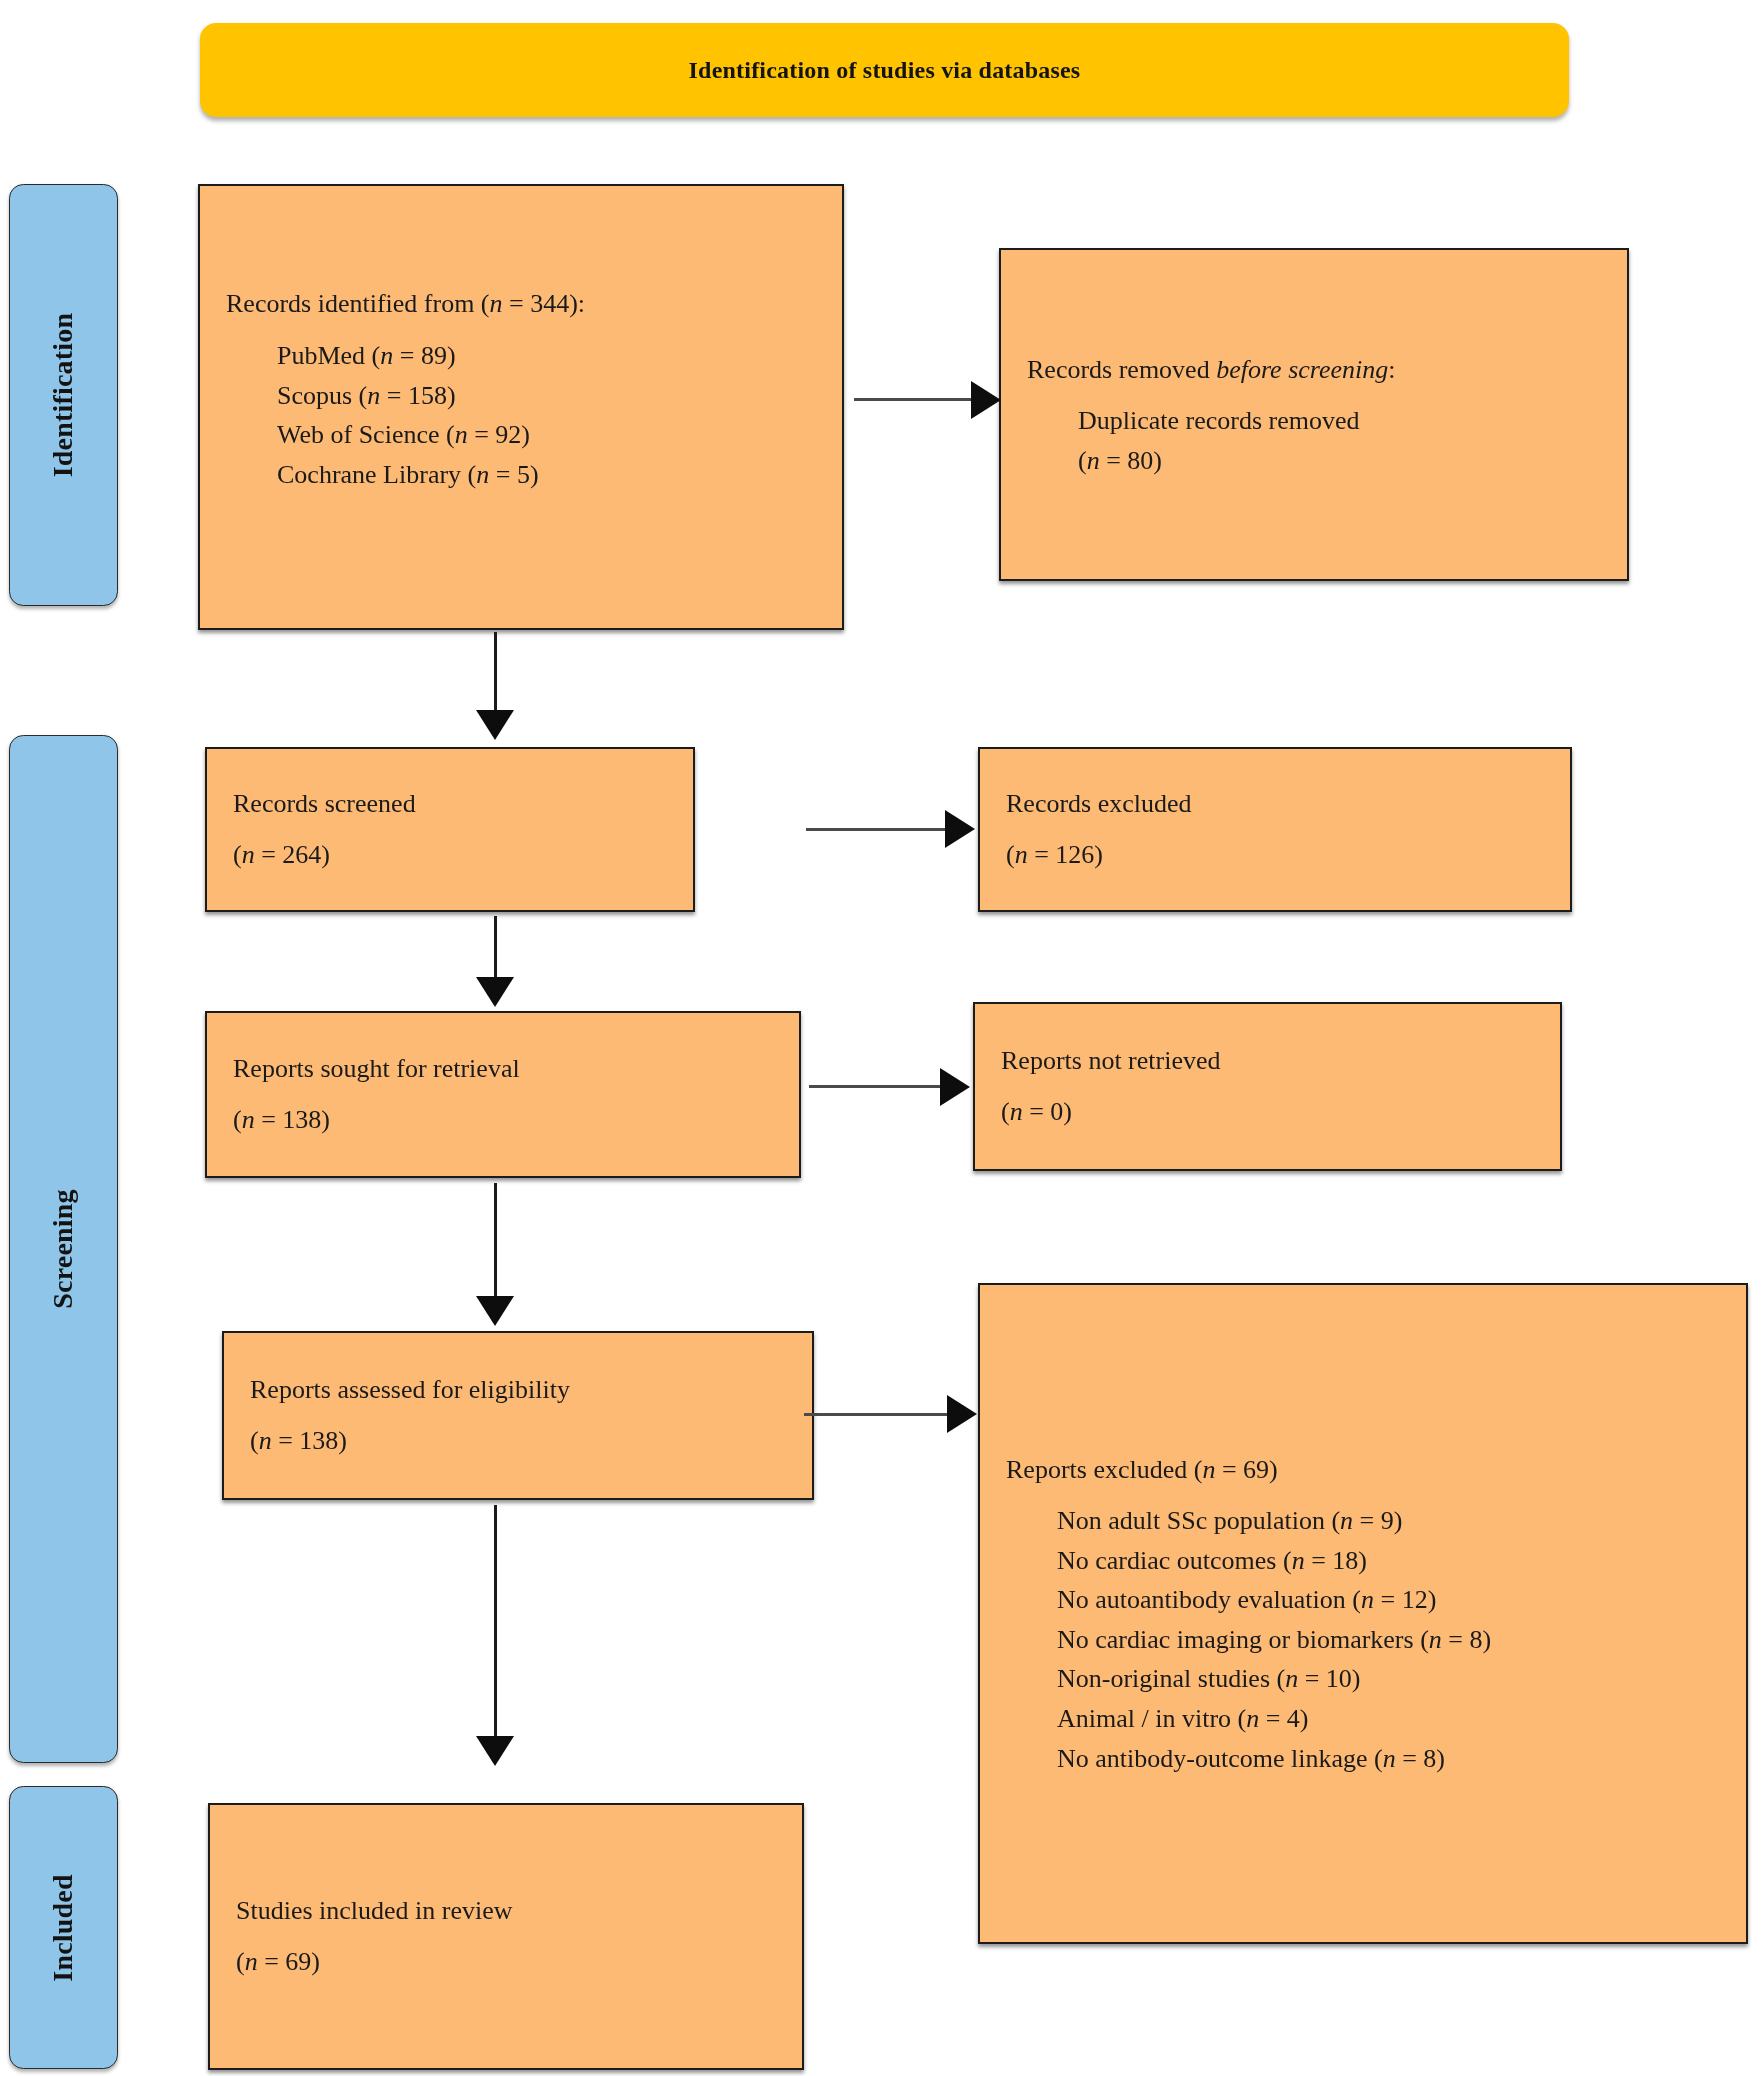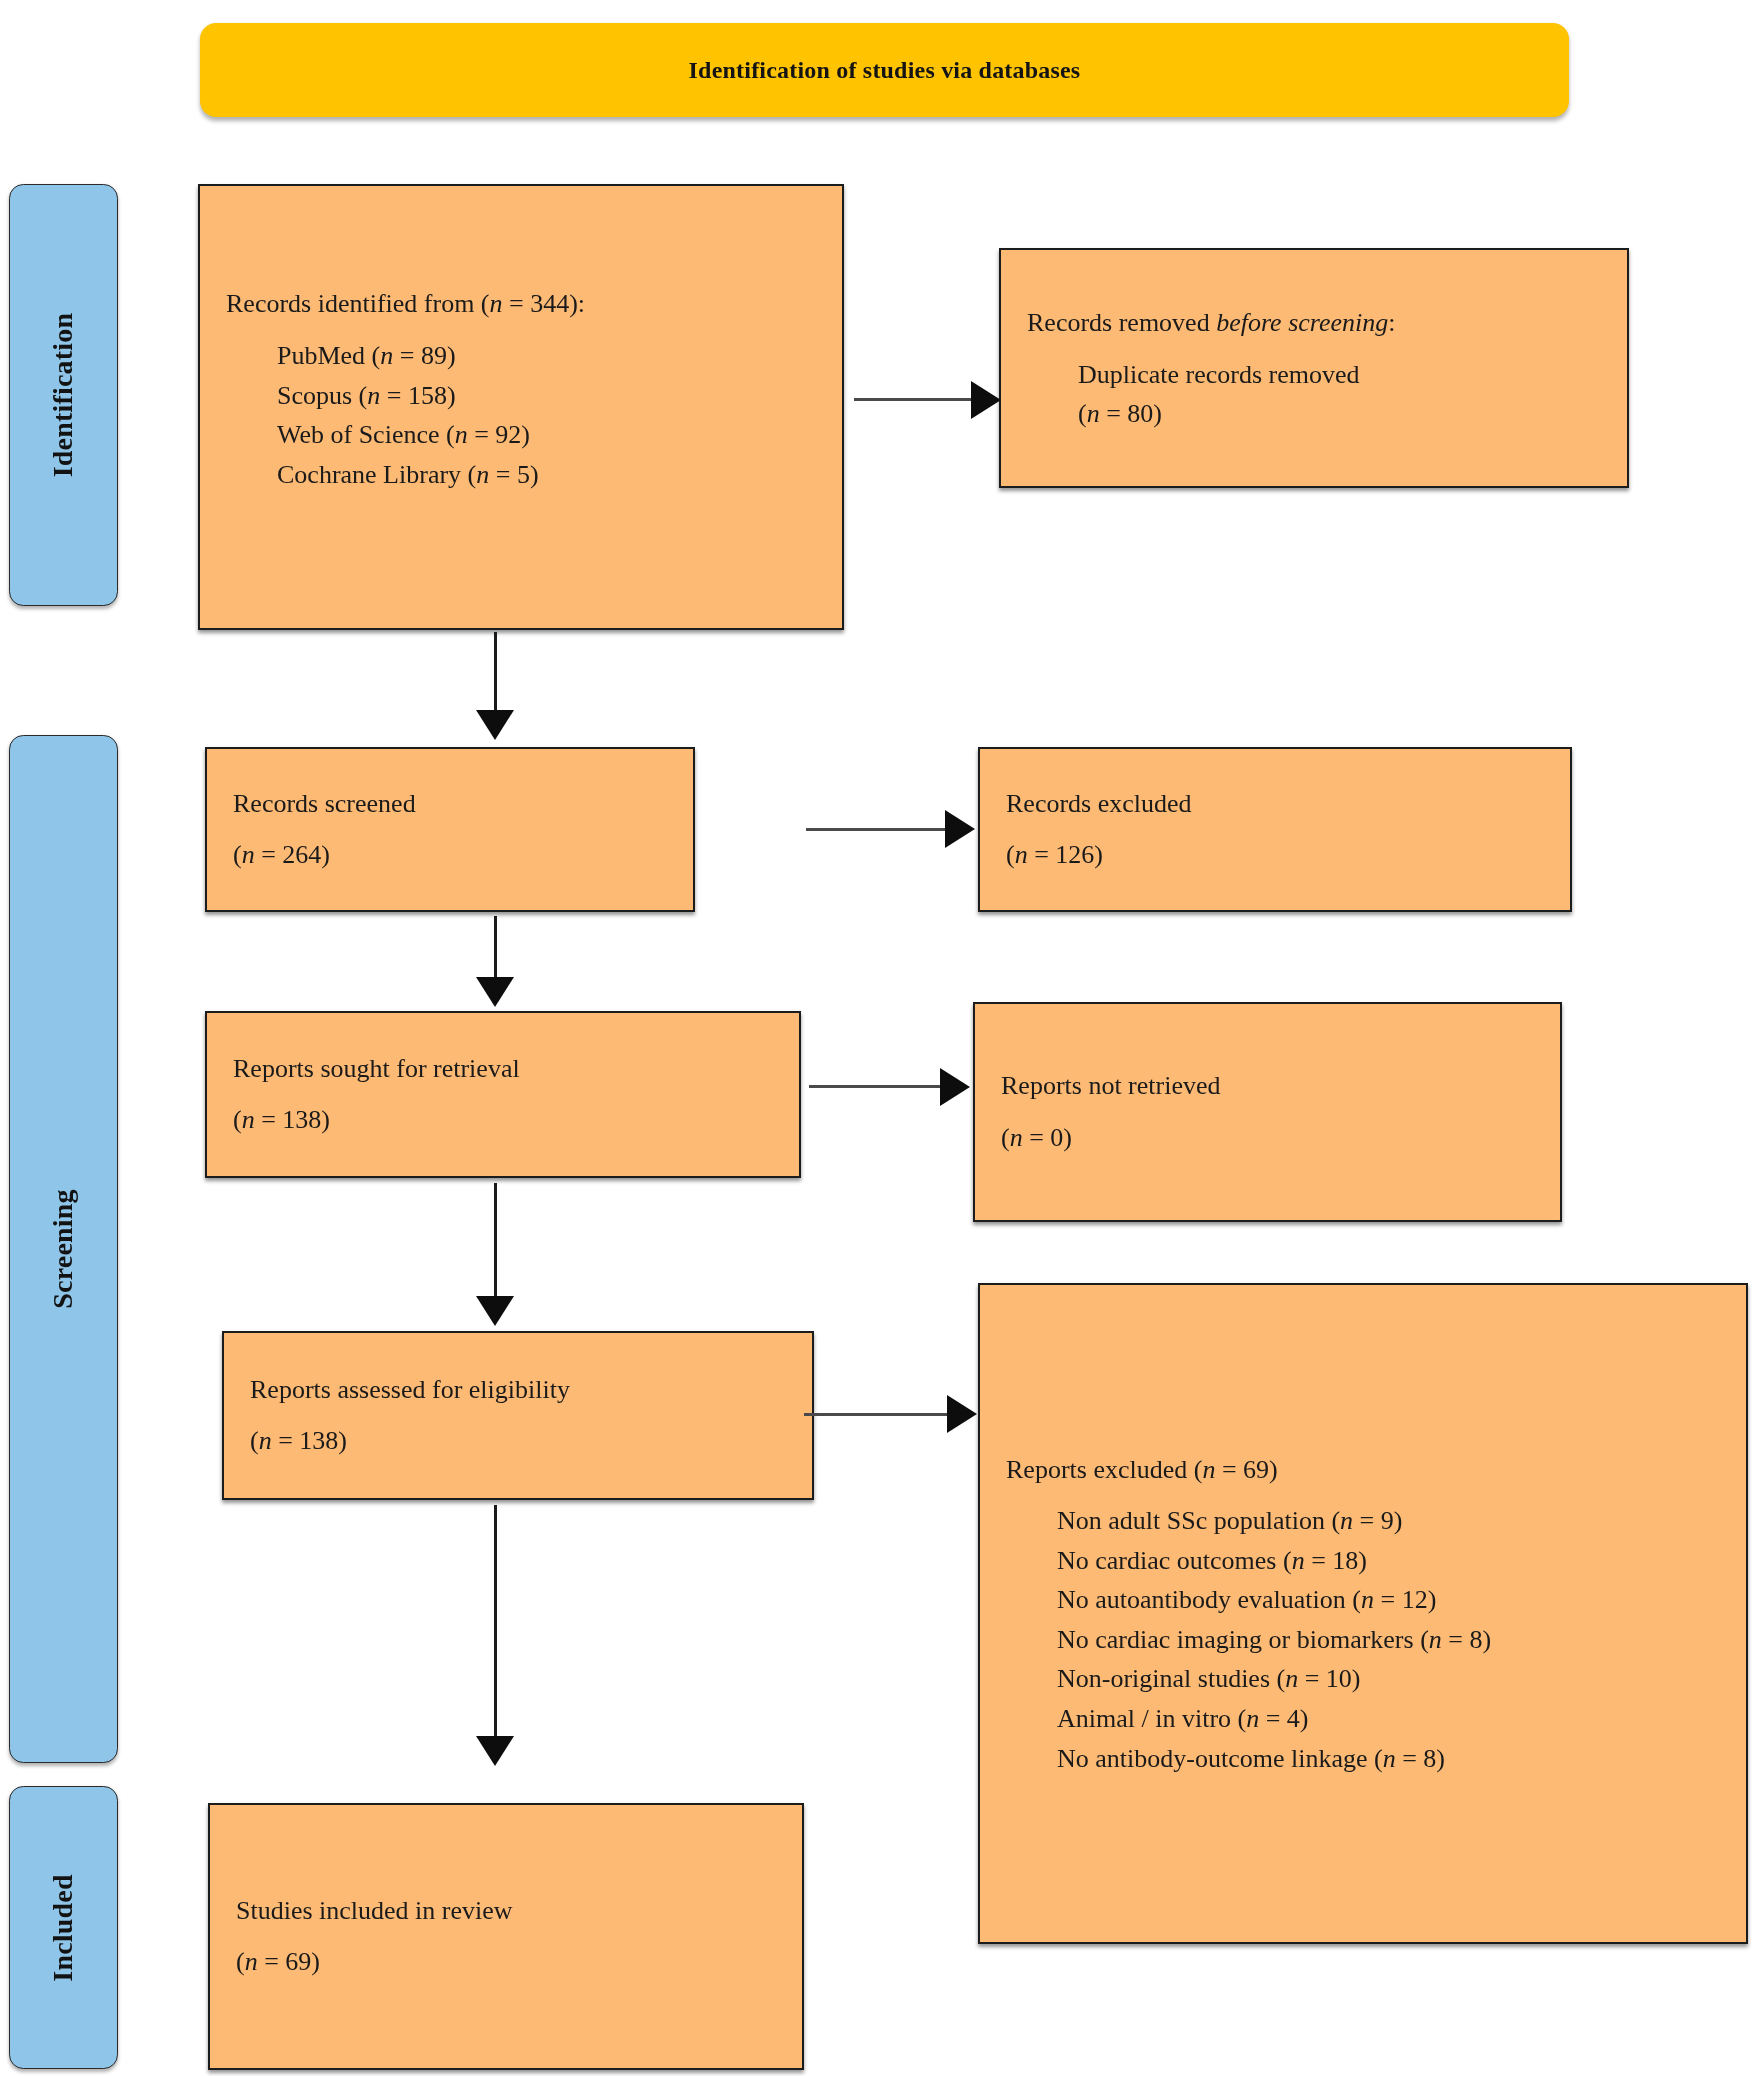--- a/index.html
+++ b/index.html
@@ -47,25 +47,25 @@
   .line{
     font-size:26px;line-height:1.52;white-space:nowrap;
     font-family:"Liberation Serif","DejaVu Serif",serif;
   }
   .line.indent{padding-left:51px;}
   .line.gap{margin-top:12.4px;}
   em{font-style:italic;}
   .nv{font-style:italic;}
 
   #box-identified   {left:198px;  top:184px;  width:646px; height:446px;}
-  #box-removed      {left:999px; top:248px;  width:630px; height:240px;}
+  #box-removed      {left:999px; top:248px;  width:630px; height:333px;}
   #box-screened     {left:205px;  top:747px; width:490px; height:165px;}
   #box-excluded     {left:978px; top:747px; width:594px; height:165px;}
   #box-sought       {left:205px;  top:1011px; width:596px; height:167px;}
-  #box-notretrieved {left:973px; top:1002px; width:589px; height:220px;}
+  #box-notretrieved {left:973px; top:1002px; width:589px; height:169px;}
   #box-assessed     {left:222px;  top:1331px; width:592px; height:169px;padding-left:36px;}
   #box-reportsexcl  {left:978px; top:1283px; width:770px; height:661px;}
   #box-included     {left:208px;  top:1803px; width:596px; height:267px;}
 
   #box-identified .box-inner{top:46%;}
   #box-reportsexcl .box-inner{top:50%;}
 
   
   .vline{position:absolute;width:2.9px;background:#1a1a1a;}
   .hline{position:absolute;height:3.3px;background:#4a4a4a;}

